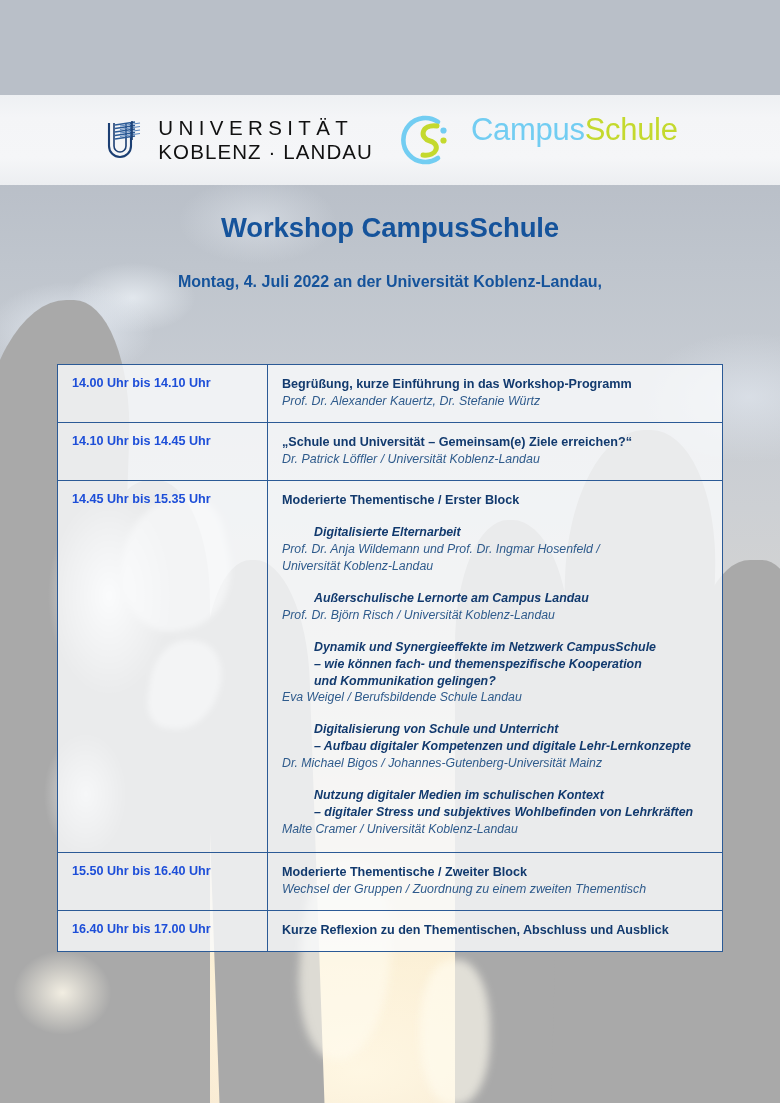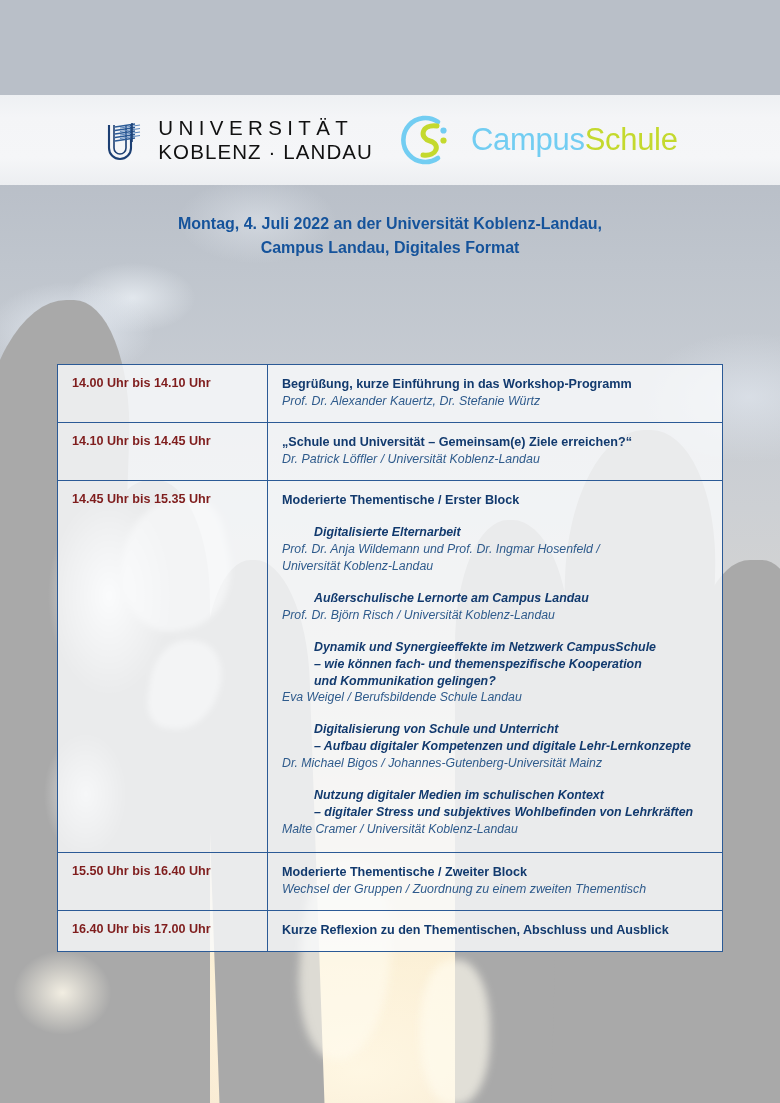--- a/index.html
+++ b/index.html
@@ -70,32 +70,32 @@
   .sl2{left:150px;top:640px;width:70px;height:90px;border-radius:50% 40% 60% 30%;transform:rotate(8deg);filter:blur(3px);}
   .sl3{left:300px;top:860px;width:90px;height:200px;border-radius:40% 45% 50% 45%;transform:rotate(4deg);filter:blur(4px);background:rgba(255,252,240,.6);}
   .sl4{left:420px;top:960px;width:70px;height:145px;border-radius:45%;filter:blur(4px);background:rgba(255,252,240,.65);}
 
   
   .logo-band{
     position:absolute;left:0;top:95px;width:780px;height:90px;
     background:linear-gradient(to bottom,#eef0f3 0%,#f4f5f7 25%,#f5f6f8 70%,#eceef1 100%);
     display:flex;align-items:center;justify-content:center;gap:24px;
   }
-  .logo-uni{display:flex;align-items:flex-end;gap:12px;}
+  .logo-uni{display:flex;align-items:center;gap:12px;}
   .uni-mark{width:44px;height:40px;}
   .uni-words{display:flex;flex-direction:column;line-height:1;}
   .uni-l1{
     font-size:20.5px;letter-spacing:5.4px;color:#111;font-weight:400;
     font-family:"Liberation Sans", sans-serif;
   }
   .uni-l2{
     font-size:20.5px;letter-spacing:1.1px;color:#111;font-weight:400;margin-top:3px;
     font-family:"Liberation Sans", sans-serif;
   }
-  .logo-cs{display:flex;align-items:center;gap:16px;}
+  .logo-cs{display:flex;align-items:flex-start;gap:16px;}
   .cs-mark{width:58px;height:56px;}
   .cs-text{font-size:31px;letter-spacing:-.3px;font-weight:400;}
   .cs-campus{color:#72cdf2;}
   .cs-schule{color:#c4d92e;}
 
   
   .title-wrap{position:absolute;left:0;top:212px;width:780px;text-align:center;}
   .title{
     font-size:27.5px;font-weight:bold;color:#15539b;letter-spacing:-.1px;
     margin:0 0 26px 0;
@@ -113,21 +113,21 @@
   }
   .schedule td{
     border:1px solid #2b5a96;
     background:rgba(250,251,252,.80);
     vertical-align:top;
     padding:11px 10px 12px 10px;
   }
   .schedule td.time{
     width:185px;
     padding-left:14px;
-    font-size:12.6px;font-weight:bold;color:#7f1d1d;
+    font-size:12.6px;font-weight:bold;color:#1d4ed8;
     white-space:nowrap;
   }
   .schedule td.desc{padding-left:14px;padding-right:4px;}
   .hdr{
     font-size:12.6px;font-weight:bold;color:#123a6e;line-height:1.35;
   }
   .sub{
     font-size:12.4px;font-style:italic;color:#2f5b8c;line-height:1.38;
   }
   .sess{margin-top:15px;}
@@ -199,23 +199,23 @@
         </svg>
       </span>
       <span class="cs-text">
         <span class="cs-campus">Campus</span><span class="cs-schule">Schule</span>
       </span>
     </div>
 
   </div>
 
   <div class="title-wrap">
+    <h1 class="title">Workshop CampusSchule</h1>
     <p class="subtitle">
       <span>Montag, 4. Juli 2022 an der Universität Koblenz-Landau,</span>
-      <span>Campus Landau, Digitales Format</span>
     </p>
   </div>
 
   <table class="schedule">
     <tbody>
 
       <tr>
         <td class="time">14.00 Uhr bis 14.10 Uhr</td>
         <td class="desc">
           <div class="hdr">Begrüßung, kurze Einführung in das Workshop-Programm</div>

